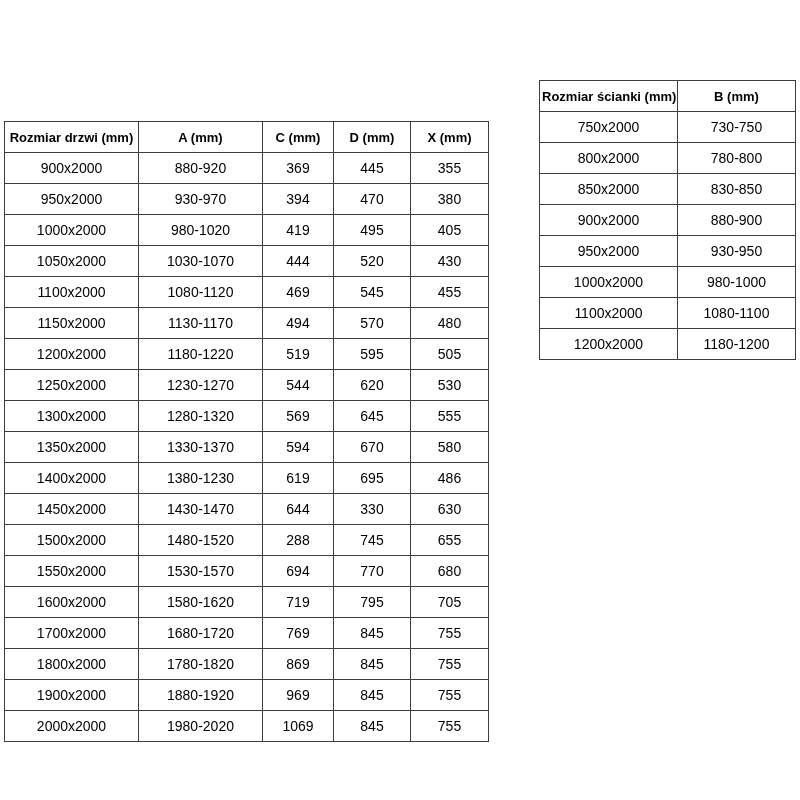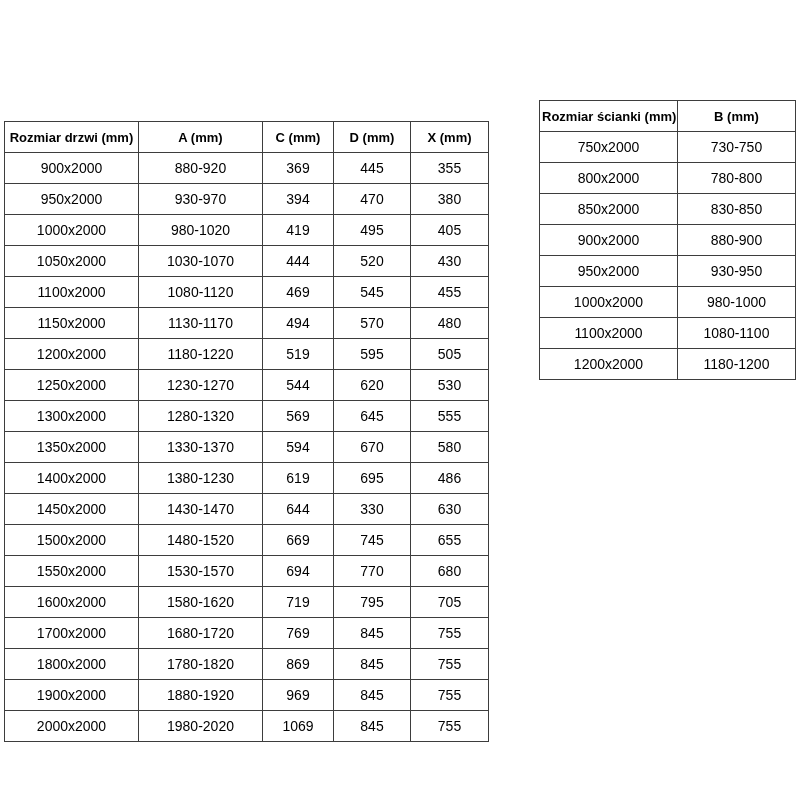--- a/index.html
+++ b/index.html
@@ -40,21 +40,21 @@
     font-weight: normal;
   }
   #doors-table {
     left: 4px;
     top: 88px;
     width: 484px;
     margin-top: 33px;
   }
   #walls-table {
     left: 539px;
-    top: 100px;
+    top: 80px;
     width: 256px;
   }
   #doors-table col.c1 { width: 134px; }
   #doors-table col.c2 { width: 124px; }
   #doors-table col.c3 { width: 71px; }
   #doors-table col.c4 { width: 77px; }
   #doors-table col.c5 { width: 78px; }
   #walls-table col.c1 { width: 138px; }
   #walls-table col.c2 { width: 118px; }
 </style>
@@ -159,21 +159,21 @@
       <tr>
         <td>1450x2000</td>
         <td>1430-1470</td>
         <td>644</td>
         <td>330</td>
         <td>630</td>
       </tr>
       <tr>
         <td>1500x2000</td>
         <td>1480-1520</td>
-        <td>669</td>
+        <td>288</td>
         <td>745</td>
         <td>655</td>
       </tr>
       <tr>
         <td>1550x2000</td>
         <td>1530-1570</td>
         <td>694</td>
         <td>770</td>
         <td>680</td>
       </tr>

